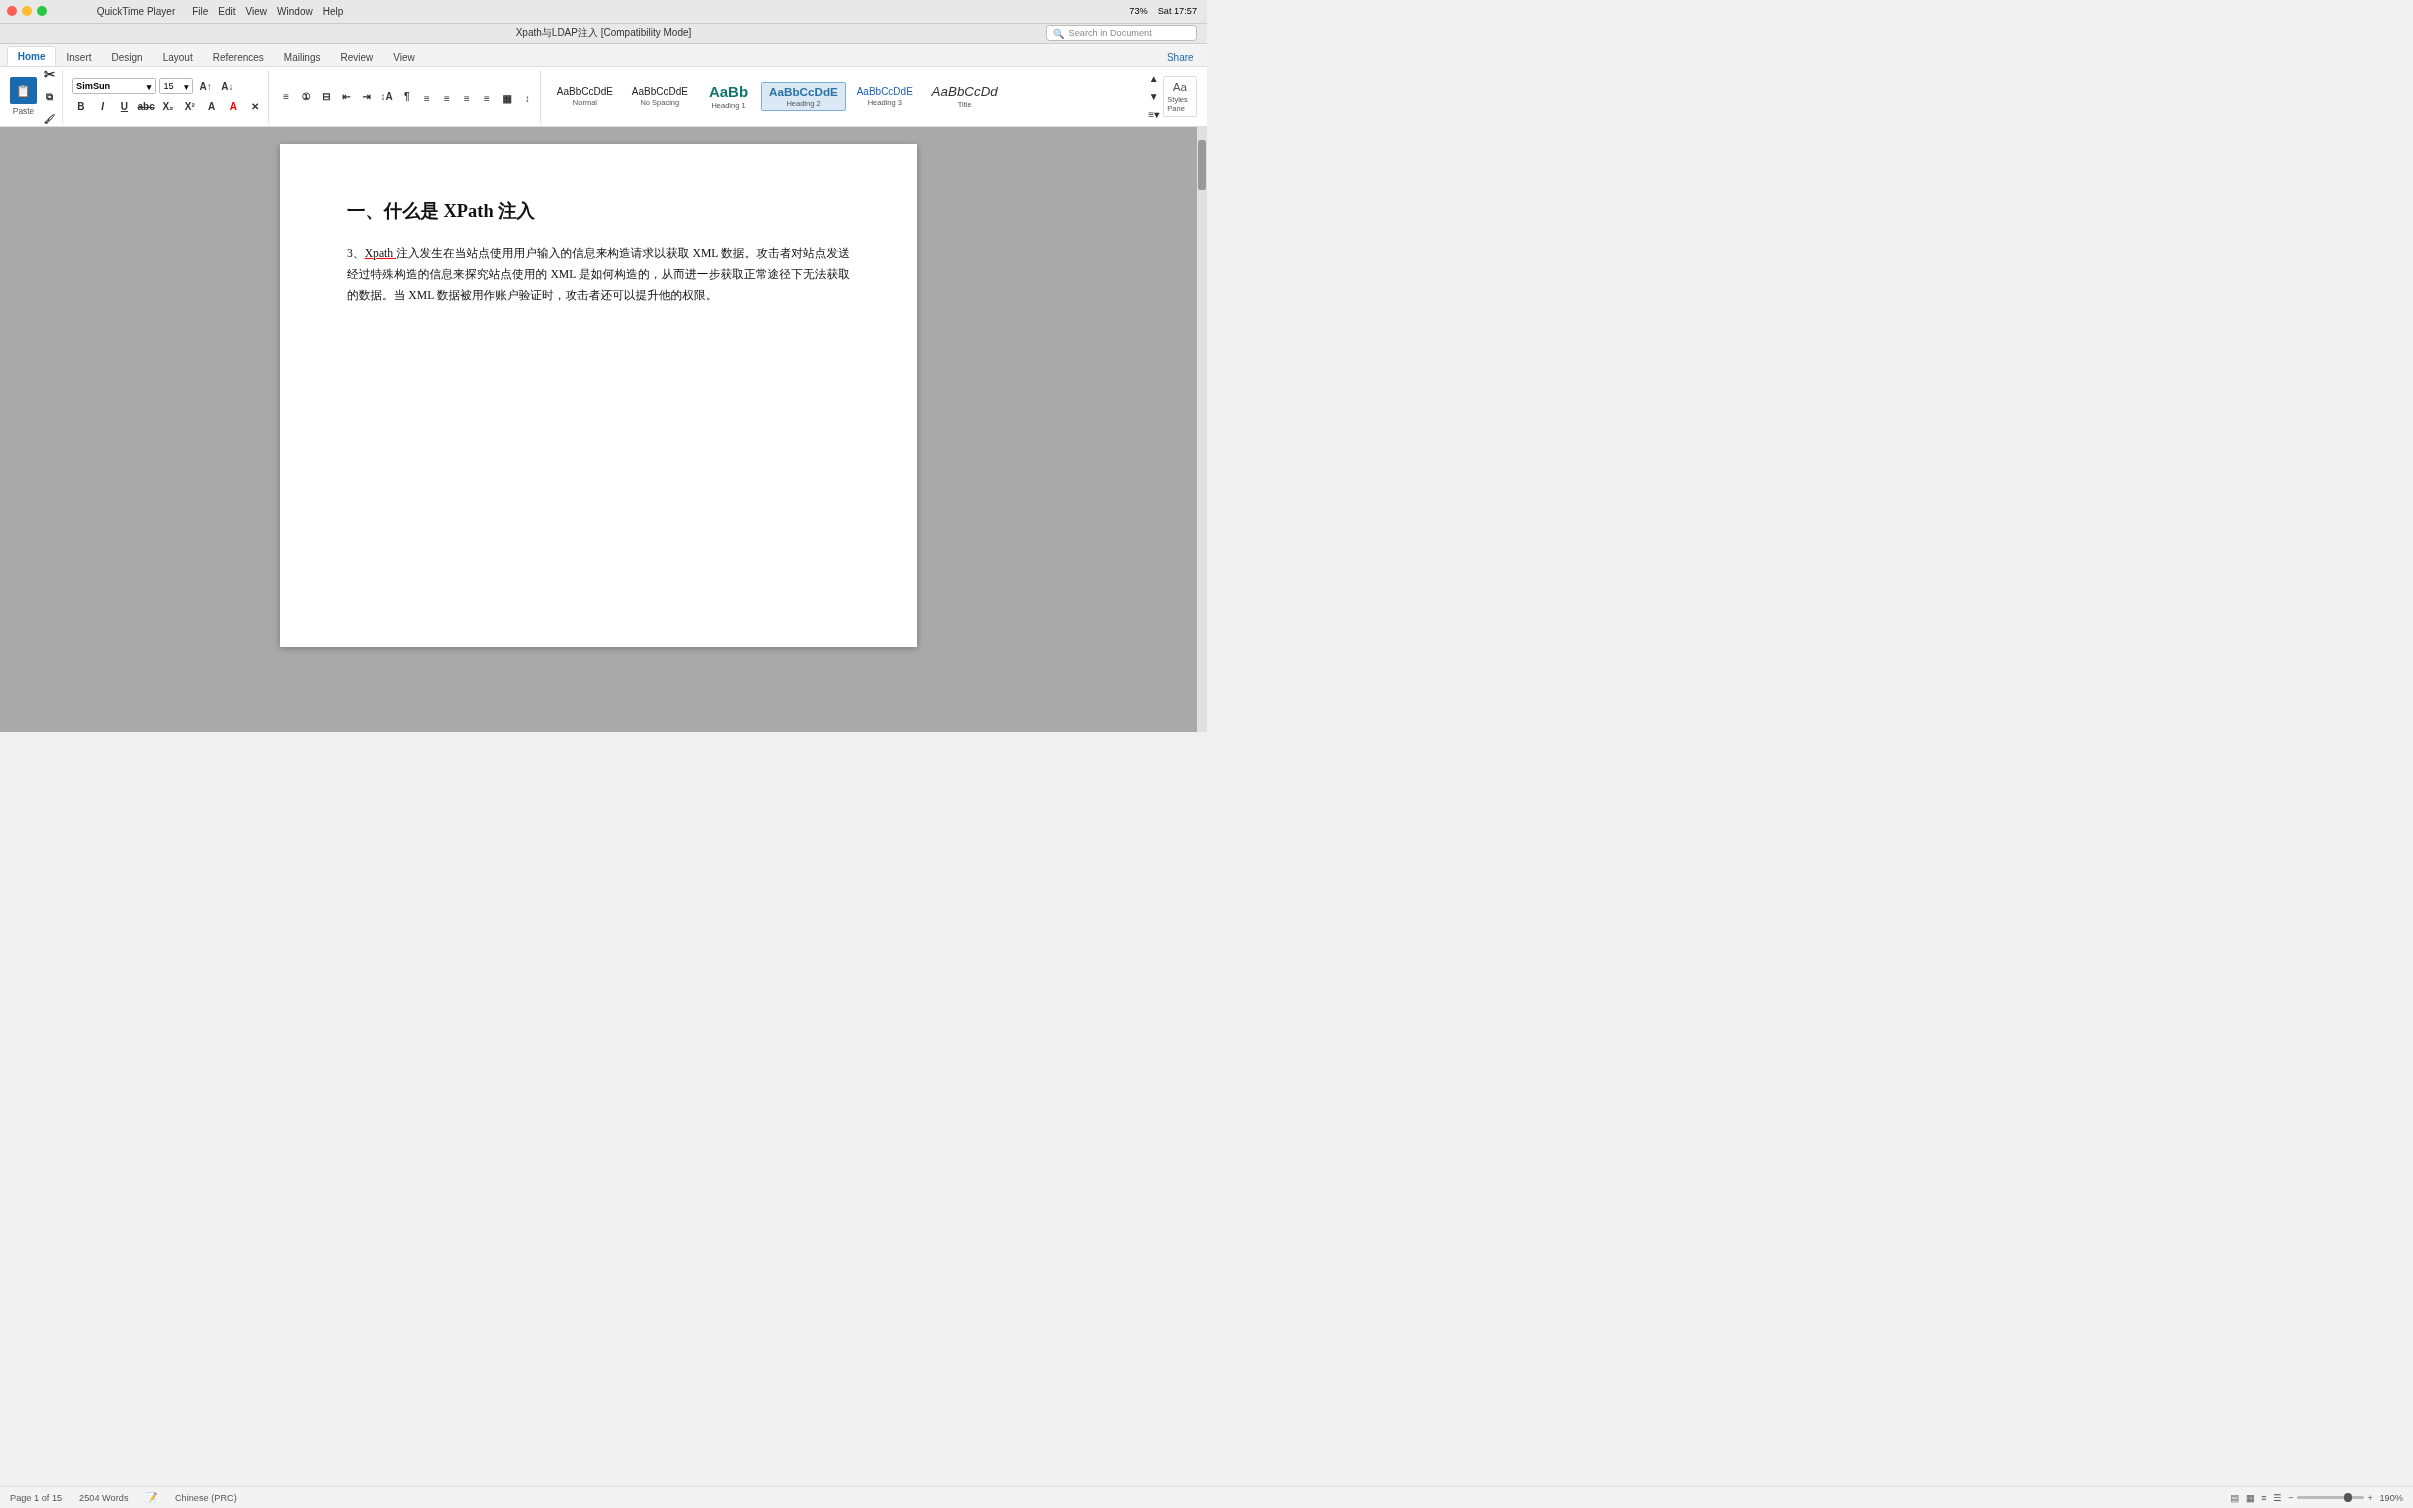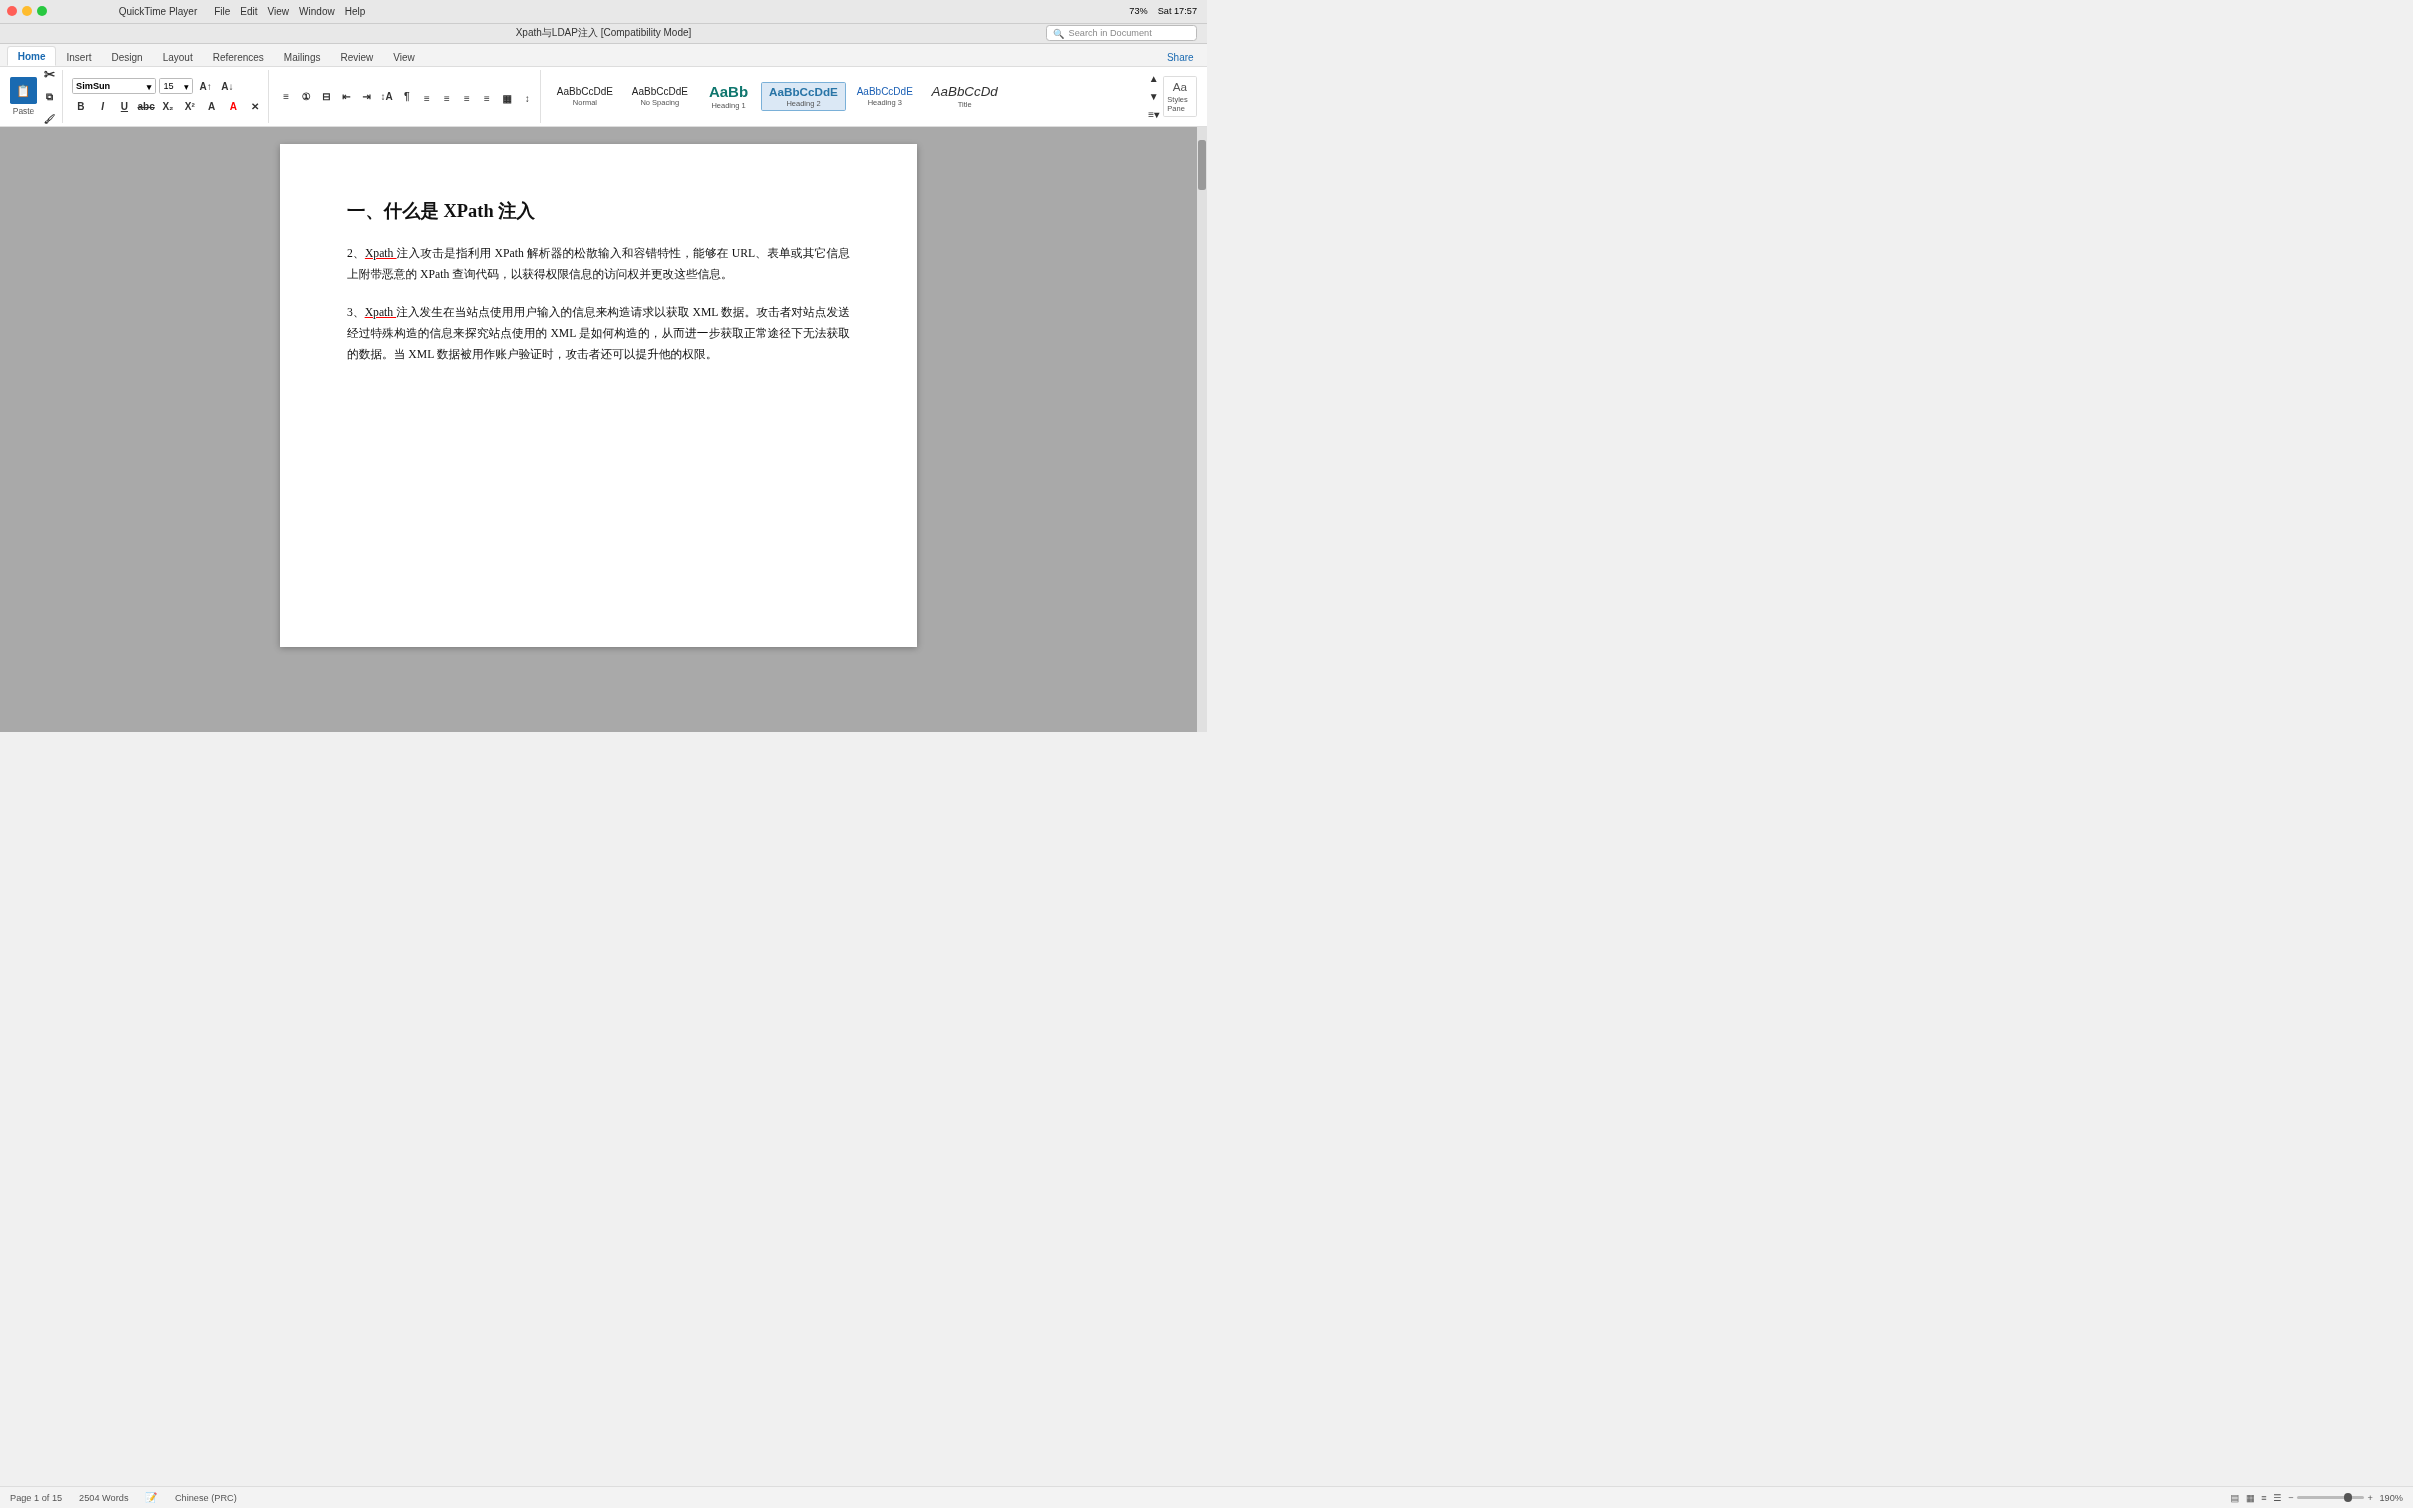--- a/index.html
+++ b/index.html
@@ -13,21 +13,21 @@
       align-items: center;
       padding: 0 6.7px;
       border-bottom: 0.8px solid #ccc;
       position: relative;
     }
     .traffic-lights { display: flex; gap: 5px; align-items: center; }
     .tl { width: 10px; height: 10px; border-radius: 50%; }
     .tl-red { background: #ff5f57; }
     .tl-yellow { background: #febc2e; }
     .tl-green { background: #28c840; }
-    .title-bar-app { font-size: 10px; color: #333; margin-left: 72px; font-weight: 500; }
+    .title-bar-app { font-size: 10px; color: #333; margin-left: 50px; font-weight: 500; }
     .title-bar-menus { display: flex; gap: 10px; margin-left: 17px; font-size: 10px; color: #333; }
     .title-bar-menus span { cursor: pointer; }
     .title-bar-right { position: absolute; right: 10px; top: 0; height: 100%; display: flex; align-items: center; gap: 10px; font-size: 9.2px; }
     .doc-title-bar {
       height: 20px;
       background: #e8e8e8;
       display: flex;
       align-items: center;
       justify-content: center;
       font-size: 10px;
@@ -463,23 +463,20 @@
     </div>
   </div>
 </div>
 
 <div class="doc-area">
   <div class="doc-scroll-area">
     <div class="doc-page">
       <div class="doc-heading1">一、什么是 XPath 注入</div>
 
 
-      <div class="doc-para">
-        <span>2、</span><span class="underline-red">Xpath </span><span>注入攻击是指利用 XPath 解析器的松散输入和容错特性，能够在 URL、表单或其它信息上附带恶意的 XPath 查询代码，以获得权限信息的访问权并更改这些信息。</span>
-      </div>
 
       <div class="doc-para">
         <span>3、</span><span class="underline-red">Xpath </span><span>注入发生在当站点使用用户输入的信息来构造请求以获取 XML 数据。攻击者对站点发送经过特殊构造的信息来探究站点使用的 XML 是如何构造的，从而进一步获取正常途径下无法获取的数据。当 XML 数据被用作账户验证时，攻击者还可以提升他的权限。</span>
       </div>
 
     </div>
   </div>
 
   <div class="doc-vscroll">
     <div class="doc-vscroll-thumb"></div>

